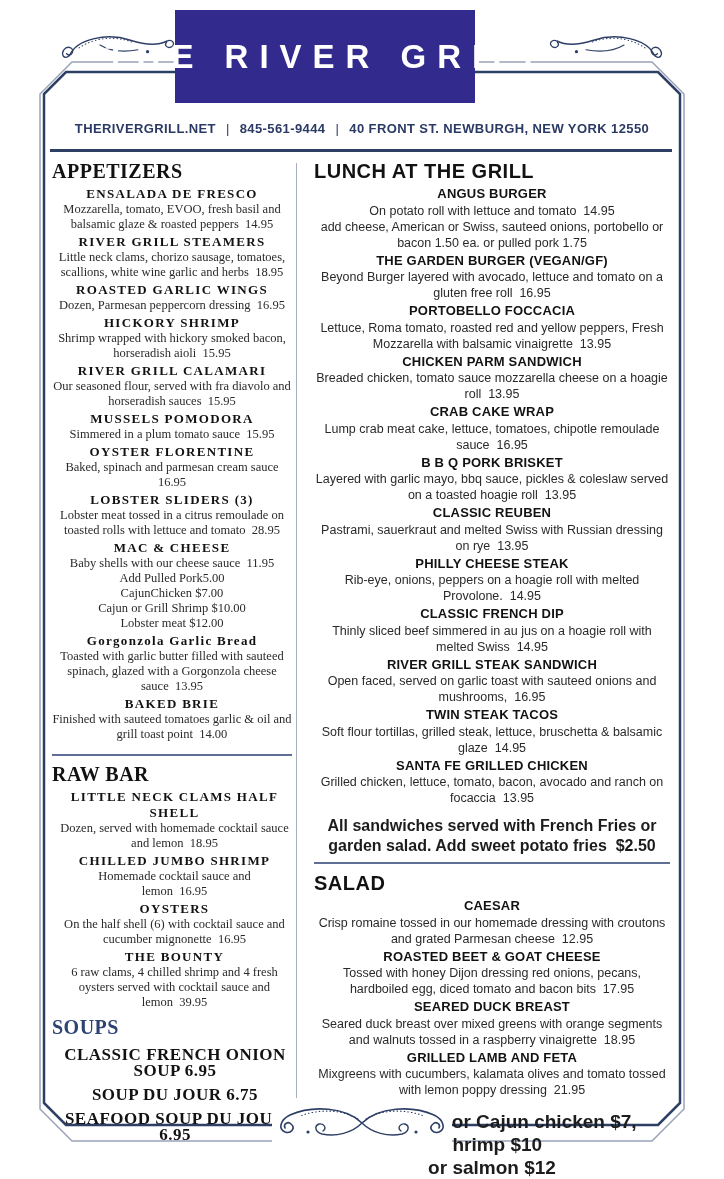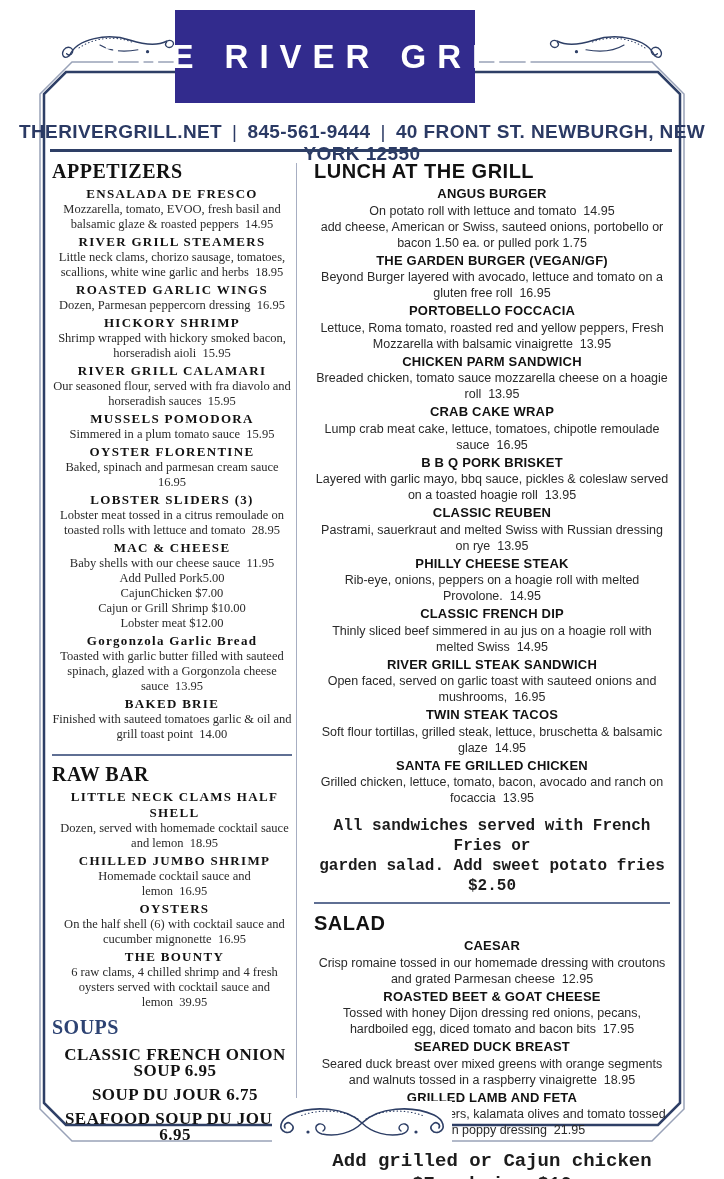--- a/index.html
+++ b/index.html
@@ -12,21 +12,21 @@
           z-index:3;display:flex;align-items:center;justify-content:center;}
   .banner h1{margin:0;color:#fff;font-size:33px;font-weight:700;letter-spacing:11px;
              padding-left:10px;white-space:nowrap;}
   
   .ornament{position:absolute;z-index:3;}
   .orn-left{left:60px;top:24px;}
   .orn-right{left:546px;top:24px;transform:scaleX(-1);}
   .orn-bottom{left:272px;top:1101px;z-index:4;}
   
   .contact{position:absolute;left:0;top:121px;width:100%;text-align:center;z-index:2;
-           font-weight:700;font-size:19px;letter-spacing:.4px;color:#2b3a64;}
+           font-weight:700;font-size:13px;letter-spacing:.4px;color:#2b3a64;}
   .contact .sep{padding:0 10px;color:#2b3a64;font-weight:400;}
   .contact-rule{position:absolute;left:50px;top:149px;width:622px;height:3px;background:#2e3f66;z-index:2;}
   
   .col{position:absolute;top:160px;z-index:2;}
   #col-left{left:52px;width:240px;font-family:Liberation Serif, serif;}
   #col-right{left:314px;width:356px;}
   .col-divider{position:absolute;left:296px;top:163px;width:1px;height:935px;background:#a7aec2;z-index:1;}
   
   .menu-section{margin:0 0 6px 0;}
   .section-heading{margin:0 0 3px 0;font-size:20px;font-weight:700;letter-spacing:.5px;color:#121212;}
@@ -34,21 +34,21 @@
   .section-rule{height:2px;background:#5f6f93;margin:12px 0 7px 0;}
   #col-right .section-rule{margin:4px 0 8px 0;}
   .menu-item{margin:0 0 2px 0;text-align:center;}
   .item-name{font-weight:700;font-size:13px;line-height:16px;color:#121212;letter-spacing:1.3px;}
   #col-right .item-name{letter-spacing:.2px;line-height:16.5px;}
   .item-desc{font-size:12.5px;line-height:15px;color:#2a2a2a;white-space:pre-wrap;}
   #col-right .item-desc{line-height:16px;}
   .indent .menu-item{padding-left:5px;}
   .spaced .menu-item{margin:8px 0 8px 6px;}
   .spaced .item-name{letter-spacing:.5px;font-size:17px;}
-  .section-note{font-weight:700;text-align:center;color:#1c1c1c;white-space:pre-wrap;font-family:Liberation Mono, monospace;}
+  .section-note{font-weight:700;text-align:center;color:#1c1c1c;white-space:pre-wrap;}
   .note-md{font-size:16px;line-height:20px;margin:10px 0 4px 0;}
   .note-lg{font-size:19px;line-height:23px;margin:12px 0 0 0;}
 </style>
 </head>
 <body>
 
 <div id="page">
 
   
   <svg width="0" height="0" aria-hidden="true">

